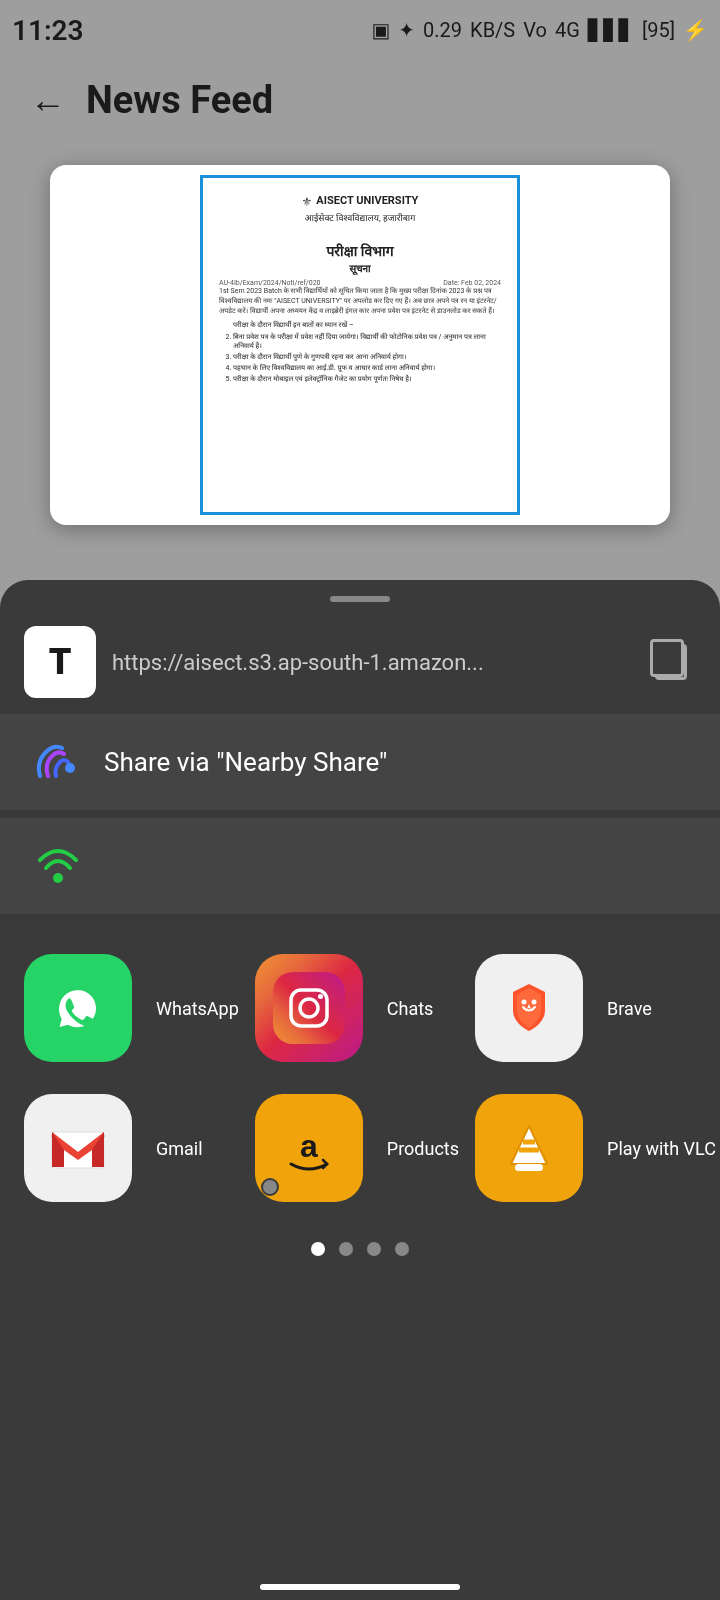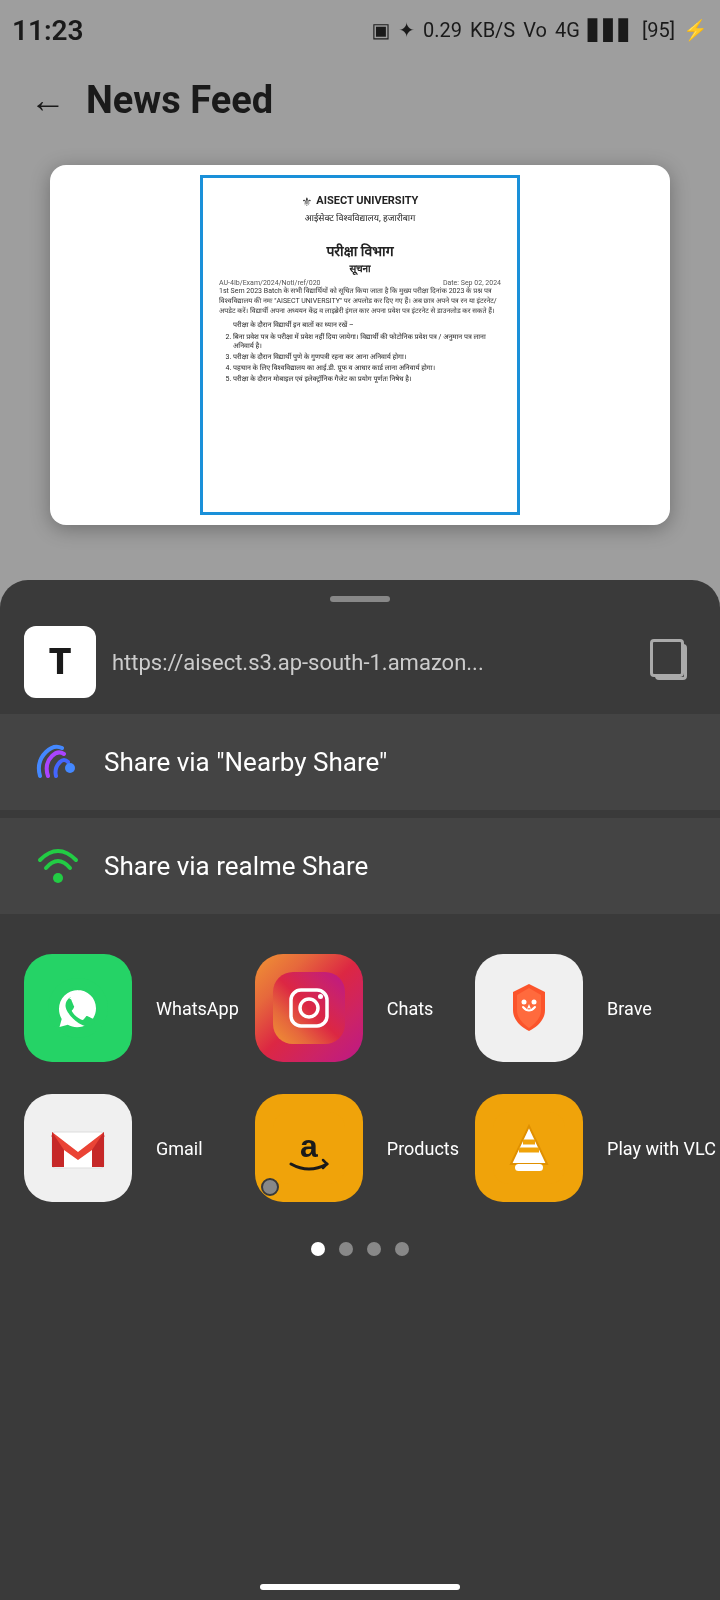--- a/index.html
+++ b/index.html
@@ -377,21 +377,21 @@
     <div class="doc-card-inner">
       <div class="university-logo">
         <span class="logo-symbol">⚜</span>
         <span class="doc-university-name">AISECT UNIVERSITY</span>
       </div>
       <div class="doc-subtitle">आईसेक्ट विश्वविद्यालय, हजारीबाग</div>
       <div class="doc-title">परीक्षा विभाग</div>
       <div class="doc-notice">सूचना</div>
       <div class="doc-meta">
         <span>AU-4Ib/Exam/2024/Noti/ref/020</span>
-        <span>Date: Sep 02, 2024</span>
+        <span>Date: Feb 02, 2024</span>
       </div>
       <div class="doc-body">1st Sem 2023 Batch के सभी विद्यार्थियों को सूचित किया जाता है कि मुख्य परीक्षा दिनांक 2023 के प्रश्न पत्र विश्वविद्यालय की नमः "AISECT UNIVERSITY" पर अपलोड कर दिए गए हैं। अब छात्र अपने पत्र रन या इंटरनेट/अपडेट करें। विद्यार्थी अपना अध्ययन केंद्र व लाइब्रेरी इंगल कार अपना प्रवेश पत्र इंटरनेट से डाउनलोड कर सकते हैं।</div>
       <ol class="doc-list">
         <li style="list-style:none; margin-bottom:3px;">परीक्षा के दौरान विद्यार्थी इन बातों का ध्यान रखें –</li>
         <li>बिना प्रवेश पत्र के परीक्षा में प्रवेश नहीं दिया जायेगा। विद्यार्थी की फोटोनिक प्रवेश पत्र / अनुमान पत्र लाना अनिवार्य है।</li>
         <li>परीक्षा के दौरान विद्यार्थी पुणे के गुणपत्री रहना कर आना अनिवार्य होगा।</li>
         <li>पहचान के लिए विश्वविद्यालय का आई.डी. प्रूफ व आधार कार्ड लाना अनिवार्य होगा।</li>
         <li>परीक्षा के दौरान मोबाइल एवं इलेक्ट्रॉनिक गैजेट का प्रयोग पूर्णतः निषेध है।</li>
       </ol>
     </div>
@@ -426,21 +426,20 @@
 
   <div class="share-option">
     <div class="realme-icon">
       <svg width="52" height="52" viewBox="0 0 52 52">
 
         <circle cx="26" cy="38" r="5" fill="#22cc44"></circle>
         <path d="M14 28 Q26 14 38 28" stroke="#22cc44" stroke-width="4" fill="none" stroke-linecap="round"></path>
         <path d="M8 20 Q26 2 44 20" stroke="#22cc44" stroke-width="4" fill="none" stroke-linecap="round"></path>
       </svg>
     </div>
-    <span class="share-option-label">Share via realme Share</span>
   </div>
 
   <div class="app-grid">
 
     <div class="app-item">
       <div class="app-icon whatsapp-icon">
         <svg width="72" height="72" viewBox="0 0 72 72">
           <circle cx="36" cy="36" r="30" fill="#25d366"></circle>
           <path d="M36 16 C24.95 16 16 24.95 16 36 C16 39.8 17.08 43.36 18.96 46.38 L16 56 L25.88 53.08 C28.82 54.82 32.3 55.88 36 55.88 C47.05 55.88 56 46.93 56 35.88 C56 24.83 47.05 16 36 16Z" fill="#25d366"></path>
           <path d="M36 18 C25.5 18 17 26.5 17 37 C17 40.6 18 44 19.7 46.9 L17.5 55 L25.8 52.8 C28.6 54.3 31.7 55.2 35 55.2 C45.5 55.2 54 46.7 54 36.2 C54 25.7 45.5 18 35 18" fill="white"></path>

